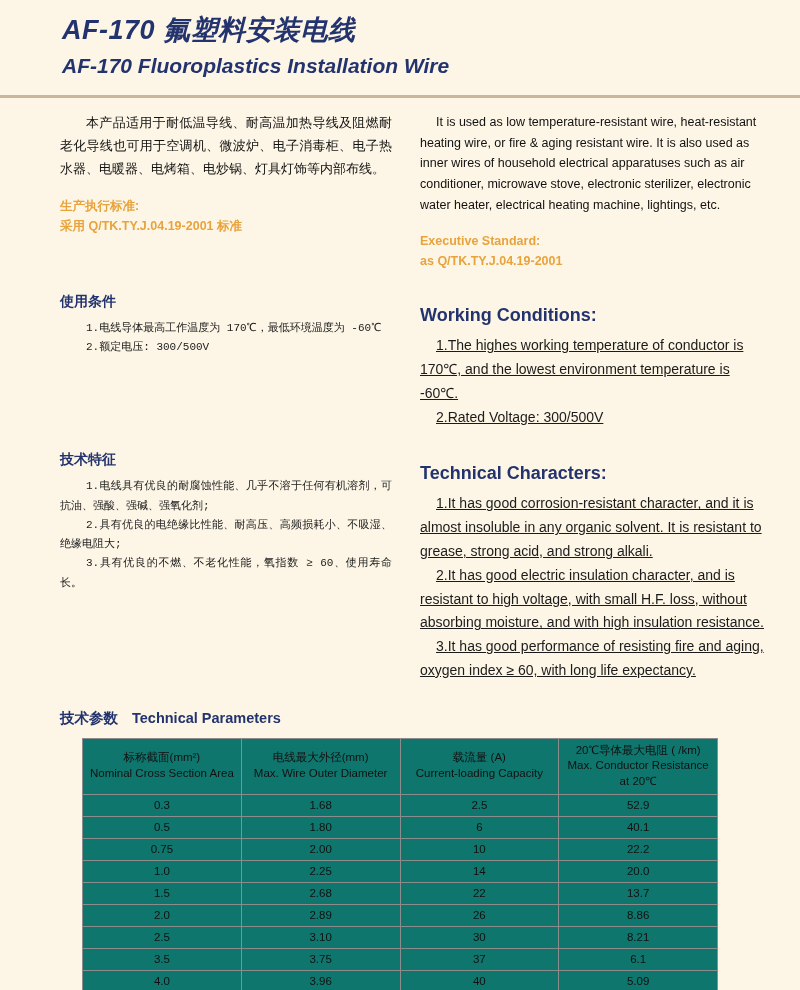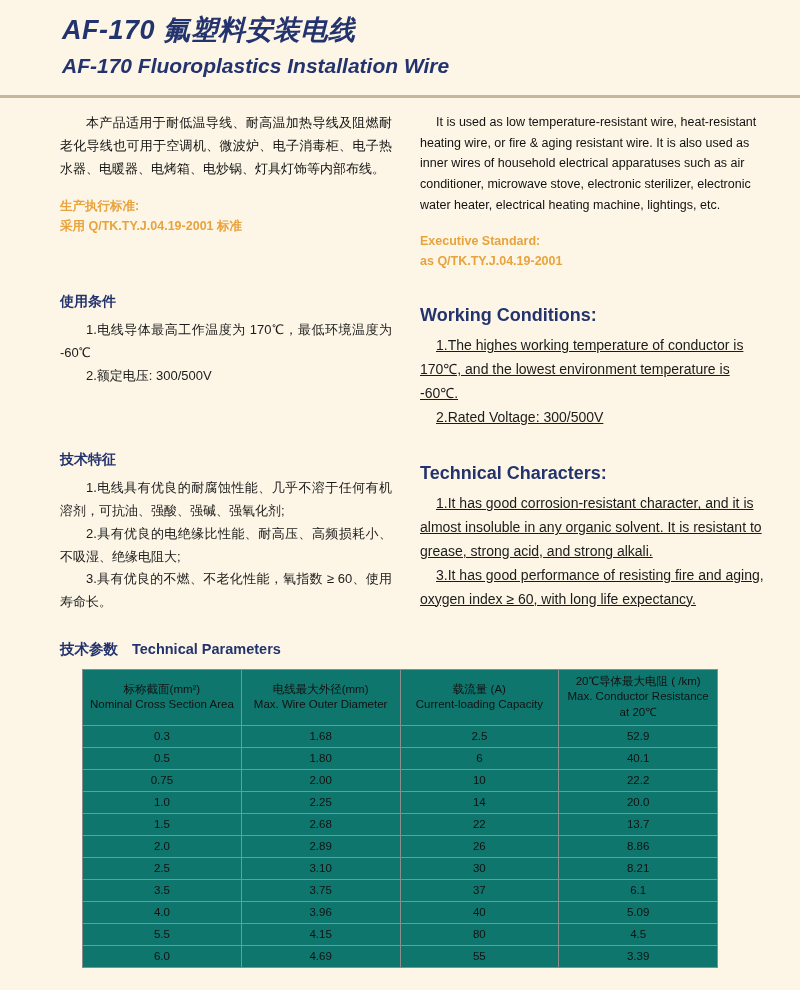--- a/index.html
+++ b/index.html
@@ -102,24 +102,25 @@
     margin-bottom: 8px;
   }
   .sec-head-en {
     color: #23336e;
     font-weight: bold;
     font-size: 18px;
     margin-top: 34px;
     margin-bottom: 8px;
   }
   .item-cn {
-    font-size: 13px;
+    font-size: 11px;
     line-height: 1.75;
     text-indent: 26px;
     text-align: justify;
+    font-family: Liberation Mono, monospace;
   }
   .item-en {
     font-size: 14px;
     line-height: 1.7;
     text-indent: 16px;
     text-decoration: underline;
   }
   
   .table-title {
     margin: 26px 0 10px 60px;
@@ -224,20 +225,21 @@
     <div class="cols">
       <div class="col-left">
         <div class="sec-head-cn">技术特征</div>
         <p class="item-cn">1.电线具有优良的耐腐蚀性能、几乎不溶于任何有机溶剂，可抗油、强酸、强碱、强氧化剂;</p>
         <p class="item-cn">2.具有优良的电绝缘比性能、耐高压、高频损耗小、不吸湿、绝缘电阻大;</p>
         <p class="item-cn">3.具有优良的不燃、不老化性能，氧指数 ≥ 60、使用寿命长。</p>
       </div>
       <div class="col-right">
         <div class="sec-head-en">Technical Characters:</div>
         <p class="item-en">1.It has good corrosion-resistant character, and it is almost insoluble in any organic solvent. It is resistant to grease, strong acid, and strong alkali.</p>
+        <p class="item-en">2.It has good electric insulation character, and is resistant to high voltage, with small H.F. loss, without absorbing moisture, and with high insulation resistance.</p>
         <p class="item-en">3.It has good performance of resisting fire and aging, oxygen index ≥ 60, with long life expectancy.</p>
       </div>
     </div>
 
   </div>
 
   <div class="table-title">
     <span>技术参数</span><span class="en">Technical Parameters</span>
   </div>
 

